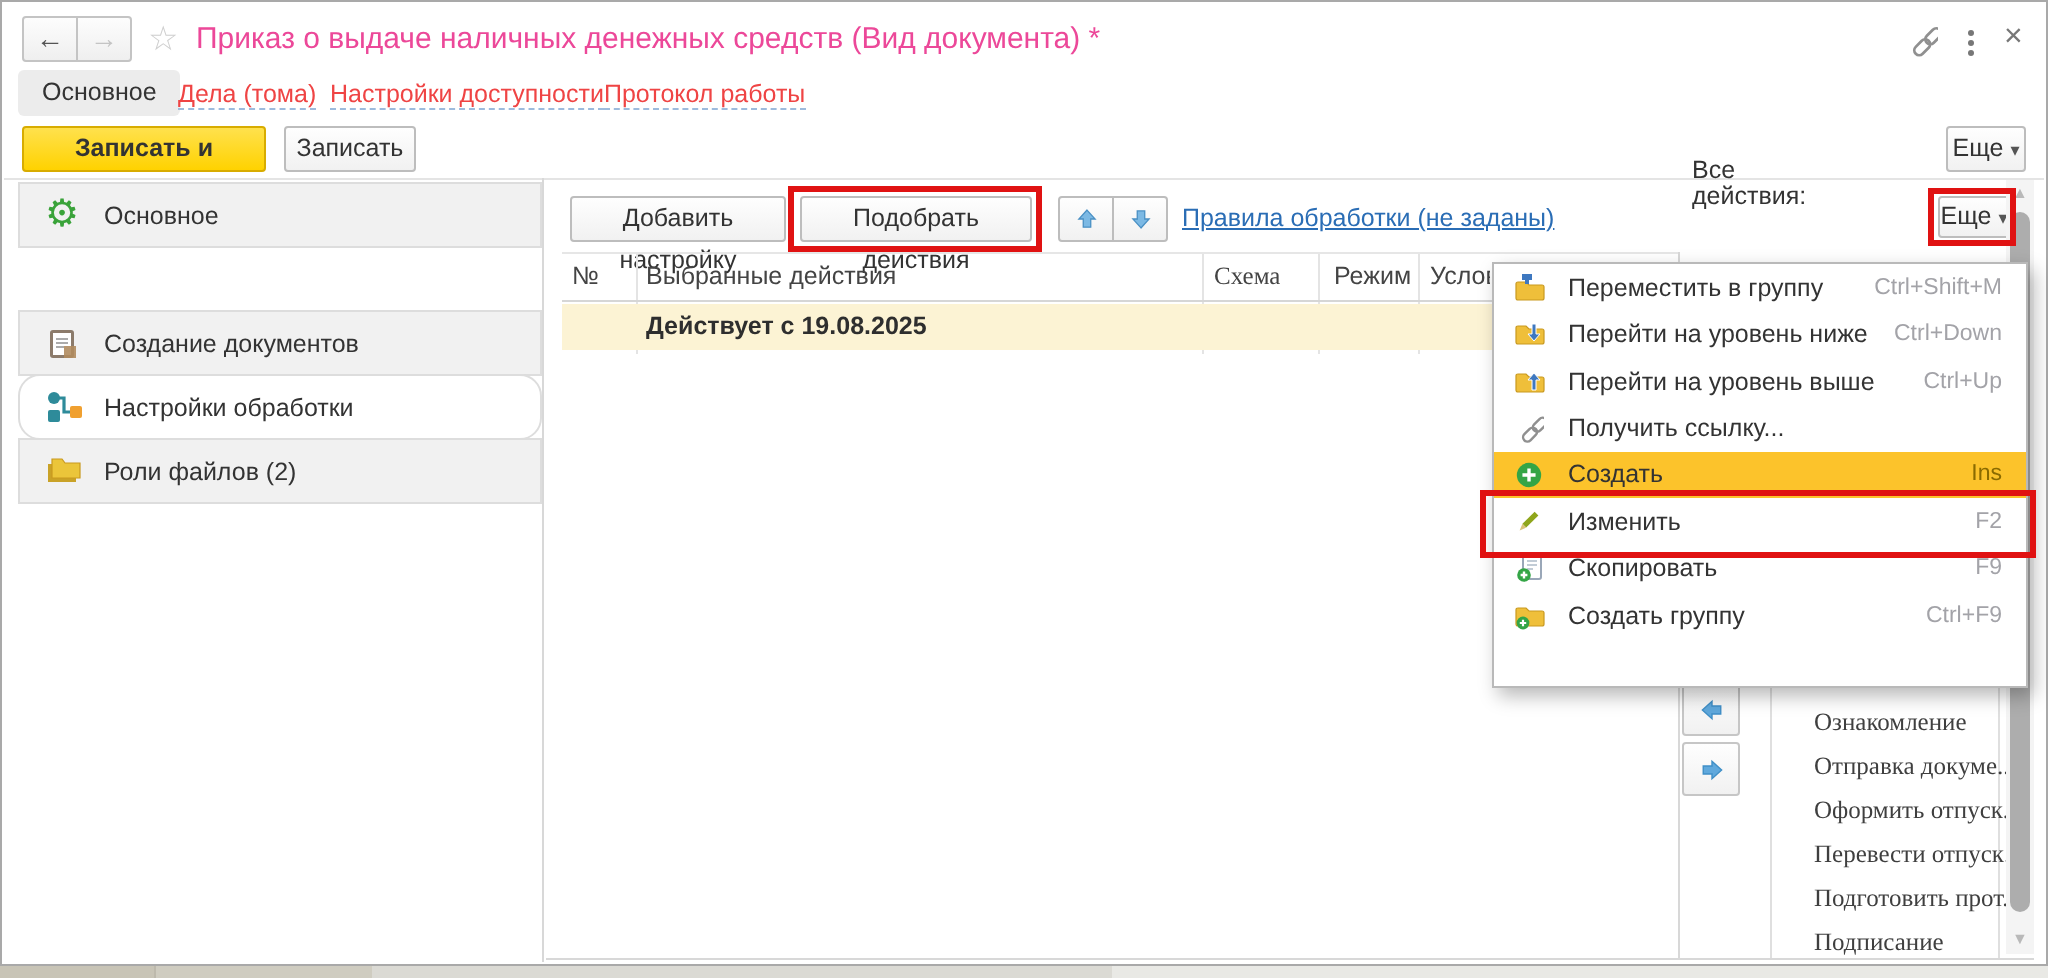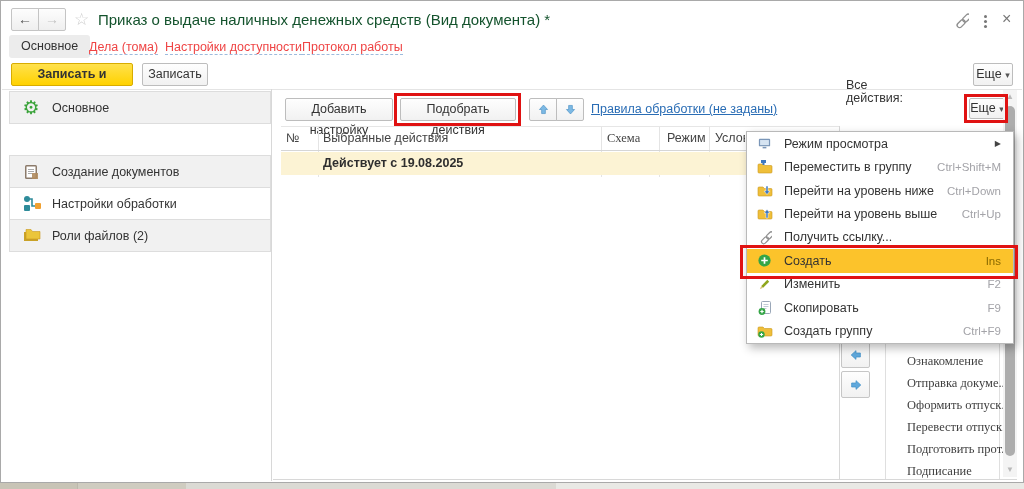--- a/index.html
+++ b/index.html
@@ -6,21 +6,21 @@
   body{font-family:"Liberation Sans",sans-serif;font-size:12.5px;color:#333;background:#E8E8E6;}
   .stage{position:relative;width:1024px;height:489px;overflow:hidden;background:#E8E8E6;}
   .window{position:absolute;left:0;top:0;width:1022px;height:481px;background:#fff;border:1px solid #A9A9A9;}
   .abs{position:absolute;}
 
   
   .navbtn{position:absolute;top:7px;width:28px;height:23px;background:linear-gradient(#FDFDFD,#EFEFEF);border:1px solid #C4C4C4;text-align:center;line-height:21px;font-size:14px;box-sizing:border-box;}
   .navbtn.back{left:10px;border-radius:2px 0 0 2px;color:#555;}
   .navbtn.fwd{left:37px;border-radius:0 2px 2px 0;color:#C4C4C4;}
   .star{position:absolute;left:73px;top:8px;font-size:17px;color:#CFCFCF;}
-  .title{position:absolute;left:97px;top:10px;font-size:15px;font-weight:500;color:#14532d;white-space:nowrap;}
+  .title{position:absolute;left:97px;top:10px;font-size:15px;font-weight:500;color:#ec4899;white-space:nowrap;}
   .hicon{position:absolute;top:13px;color:#8A8A8A;}
   .dots{width:3px;height:3px;background:#777;border-radius:50%;box-shadow:0 5px 0 #777,0 10px 0 #777;}
   .close{font-size:16px;color:#777;top:9px;}
 
   
   .tab-active{position:absolute;left:8px;top:34px;height:23px;line-height:23px;padding:0 12px;background:#ECECEC;border-radius:3px;color:#333;}
   .tablink{position:absolute;top:39px;color:#ef4444;border-bottom:1px dashed #9DBBDD;line-height:14px;cursor:pointer;white-space:nowrap;}
 
   
   .btn{position:absolute;box-sizing:border-box;background:linear-gradient(#FEFEFE,#F1F1F1);border:1px solid #BDBDBD;border-radius:2px;text-align:center;color:#333;}
@@ -114,21 +114,21 @@
       <span class="icbox">
         <svg width="18" height="18" viewBox="0 0 18 18">
             <rect x="3" y="2" width="12" height="14" rx="1.5" fill="#8C7B6B"></rect>
             <rect x="4.5" y="3.5" width="9" height="11" fill="#FFF"></rect>
             <path d="M6 6.5h6M6 8.5h6M6 10.5h4" stroke="#ABABAB" stroke-width="1"></path>
             <rect x="10" y="10" width="6" height="6" fill="#B08B5E" opacity="0.9"></rect>
           </svg>
       </span>
       <span class="lbl">Создание документов</span>
     </div>
-    <div class="side-item sel" style="top:186px;">
+    <div class="side-item sel" style="top:186px;border-radius:11px;">
       <span class="icbox">
         <svg width="19" height="19" viewBox="0 0 19 19">
             <path d="M5 5h5v7h5" fill="none" stroke="#2E8B9A" stroke-width="1.6"></path>
             <circle cx="5" cy="5" r="3" fill="#2E8B9A"></circle>
             <rect x="2" y="11" width="6" height="6" rx="1" fill="#2E8B9A"></rect>
             <rect x="13" y="9" width="6" height="6" rx="1" fill="#F0A030"></rect>
           </svg>
       </span>
       <span class="lbl">Настройки обработки</span>
     </div>
@@ -205,31 +205,20 @@
 
     <div class="sbar">
       <div class="sbtn" style="top:0;">▲</div>
       <div class="sthumb" style="top:16px;height:350px;"></div>
       <div class="sbtn" style="top:373px;">▼</div>
     </div>
 
     <div class="menu">
       <div class="mi">
         <span class="mic">
-          <svg width="15" height="15" viewBox="0 0 16 16">
-              <rect x="2" y="3" width="12" height="8" rx="1" fill="#7A96B8"></rect>
-              <rect x="3.3" y="4.3" width="9.4" height="5.4" fill="#D6E4F2"></rect>
-              <rect x="6" y="11.6" width="4" height="1.6" fill="#7A96B8"></rect>
-            </svg>
-        </span>
-        <span class="lbl">Режим просмотра</span>
-        <span class="sub">▶</span>
-      </div>
-      <div class="mi">
-        <span class="mic">
           <svg width="16" height="16" viewBox="0 0 16 16">
               <path d="M1 6q0-1 1-1h4l1.5 1.5H14q1 0 1 1V13q0 1-1 1H2q-1 0-1-1z" fill="#EFBF3A" stroke="#C9991F" stroke-width="0.6"></path>
               <path d="M4 1h5v3H7.5v2h-2V4H4z" fill="#3E78C0"></path>
             </svg>
         </span>
         <span class="lbl">Переместить в группу</span>
         <span class="sc">Ctrl+Shift+M</span>
       </div>
       <div class="mi">
         <span class="mic">

